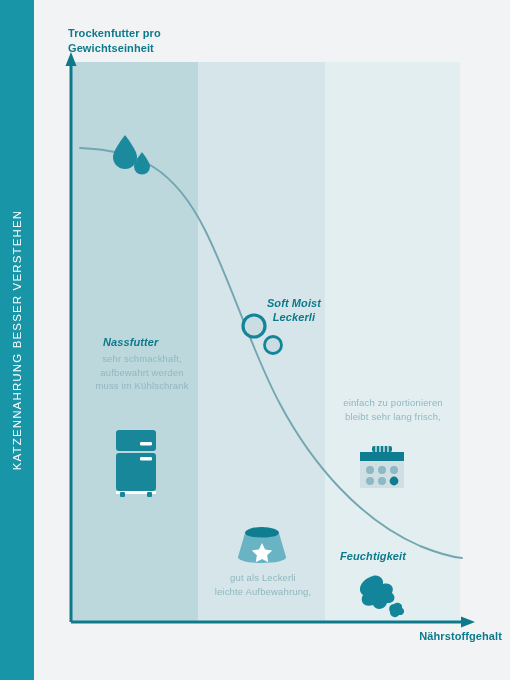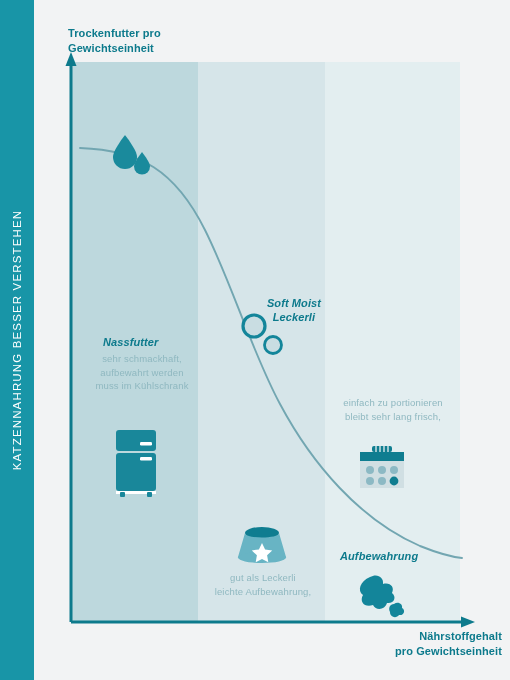--- a/index.html
+++ b/index.html
@@ -141,21 +141,20 @@
              C 312 464, 360 520, 420 546
              C 440 554, 452 557, 462 558" fill="none" stroke="#72a6b1" stroke-width="1.9" stroke-linecap="round"></path>
   </svg>
 
   <div class="axis-caption y">
     <div>Trockenfutter pro</div>
     <div>Gewichtseinheit</div>
   </div>
   <div class="axis-caption x">
     <div>Nährstoffgehalt</div>
-    <div>pro Gewichtseinheit</div>
   </div>
 
   <div class="icon ic-drops">
     <svg width="40" height="46" viewBox="0 0 40 46">
       <path d="M13 2 C13 2, 25 17, 25 24 A12 12 0 0 1 1 24 C1 17, 13 2, 13 2 Z" fill="#1a8a9c"></path>
       <path d="M30 19 C30 19, 38 29, 38 33.5 A8 8 0 0 1 22 33.5 C22 29, 30 19, 30 19 Z" fill="#1a8a9c"></path>
     </svg>
   </div>
 
   <div class="icon ic-rings">
@@ -227,15 +226,15 @@
   </div>
   <div class="cat-desc desc-soft">
     <div>gut als Leckerli</div>
     <div>leichte Aufbewahrung,</div>
   </div>
 
   <div class="cat-desc desc-dry">
     <div>einfach zu portionieren</div>
     <div>bleibt sehr lang frisch,</div>
   </div>
-  <div class="cat-title title-dry">Aufbewahrung</div>
+  <div class="cat-title title-dry">Feuchtigkeit</div>
 
 </div>
 
 </body></html>

